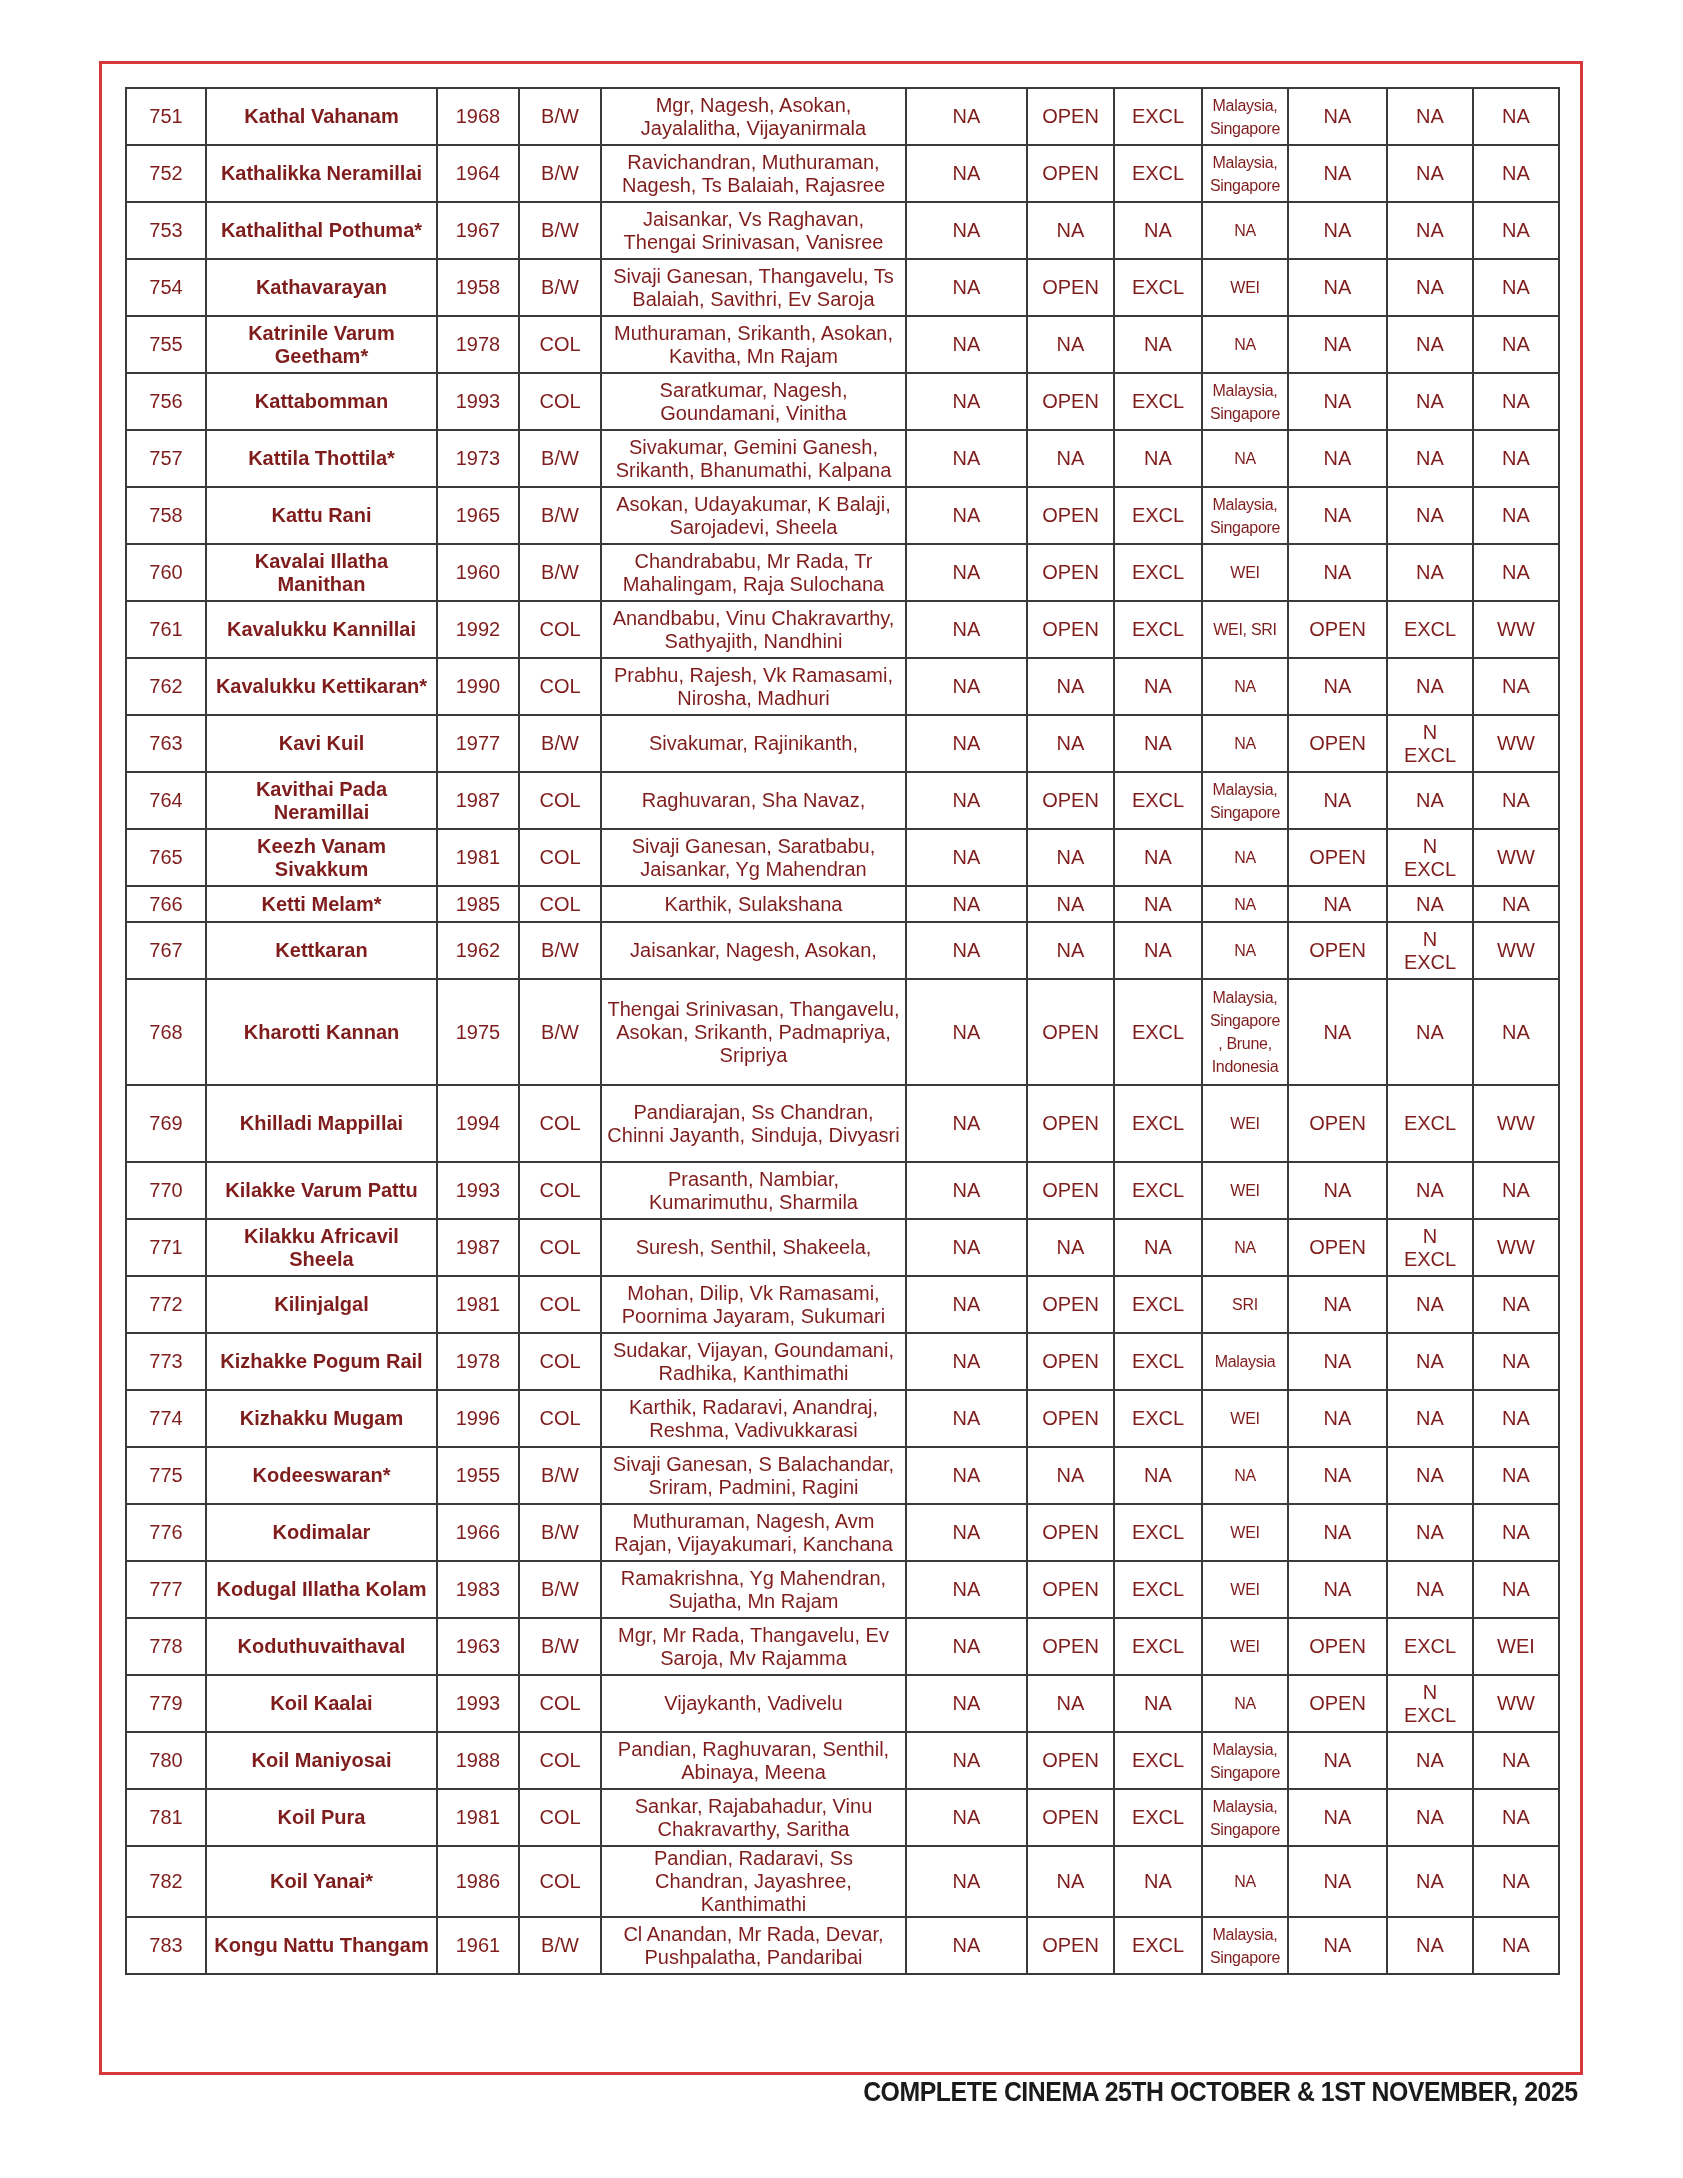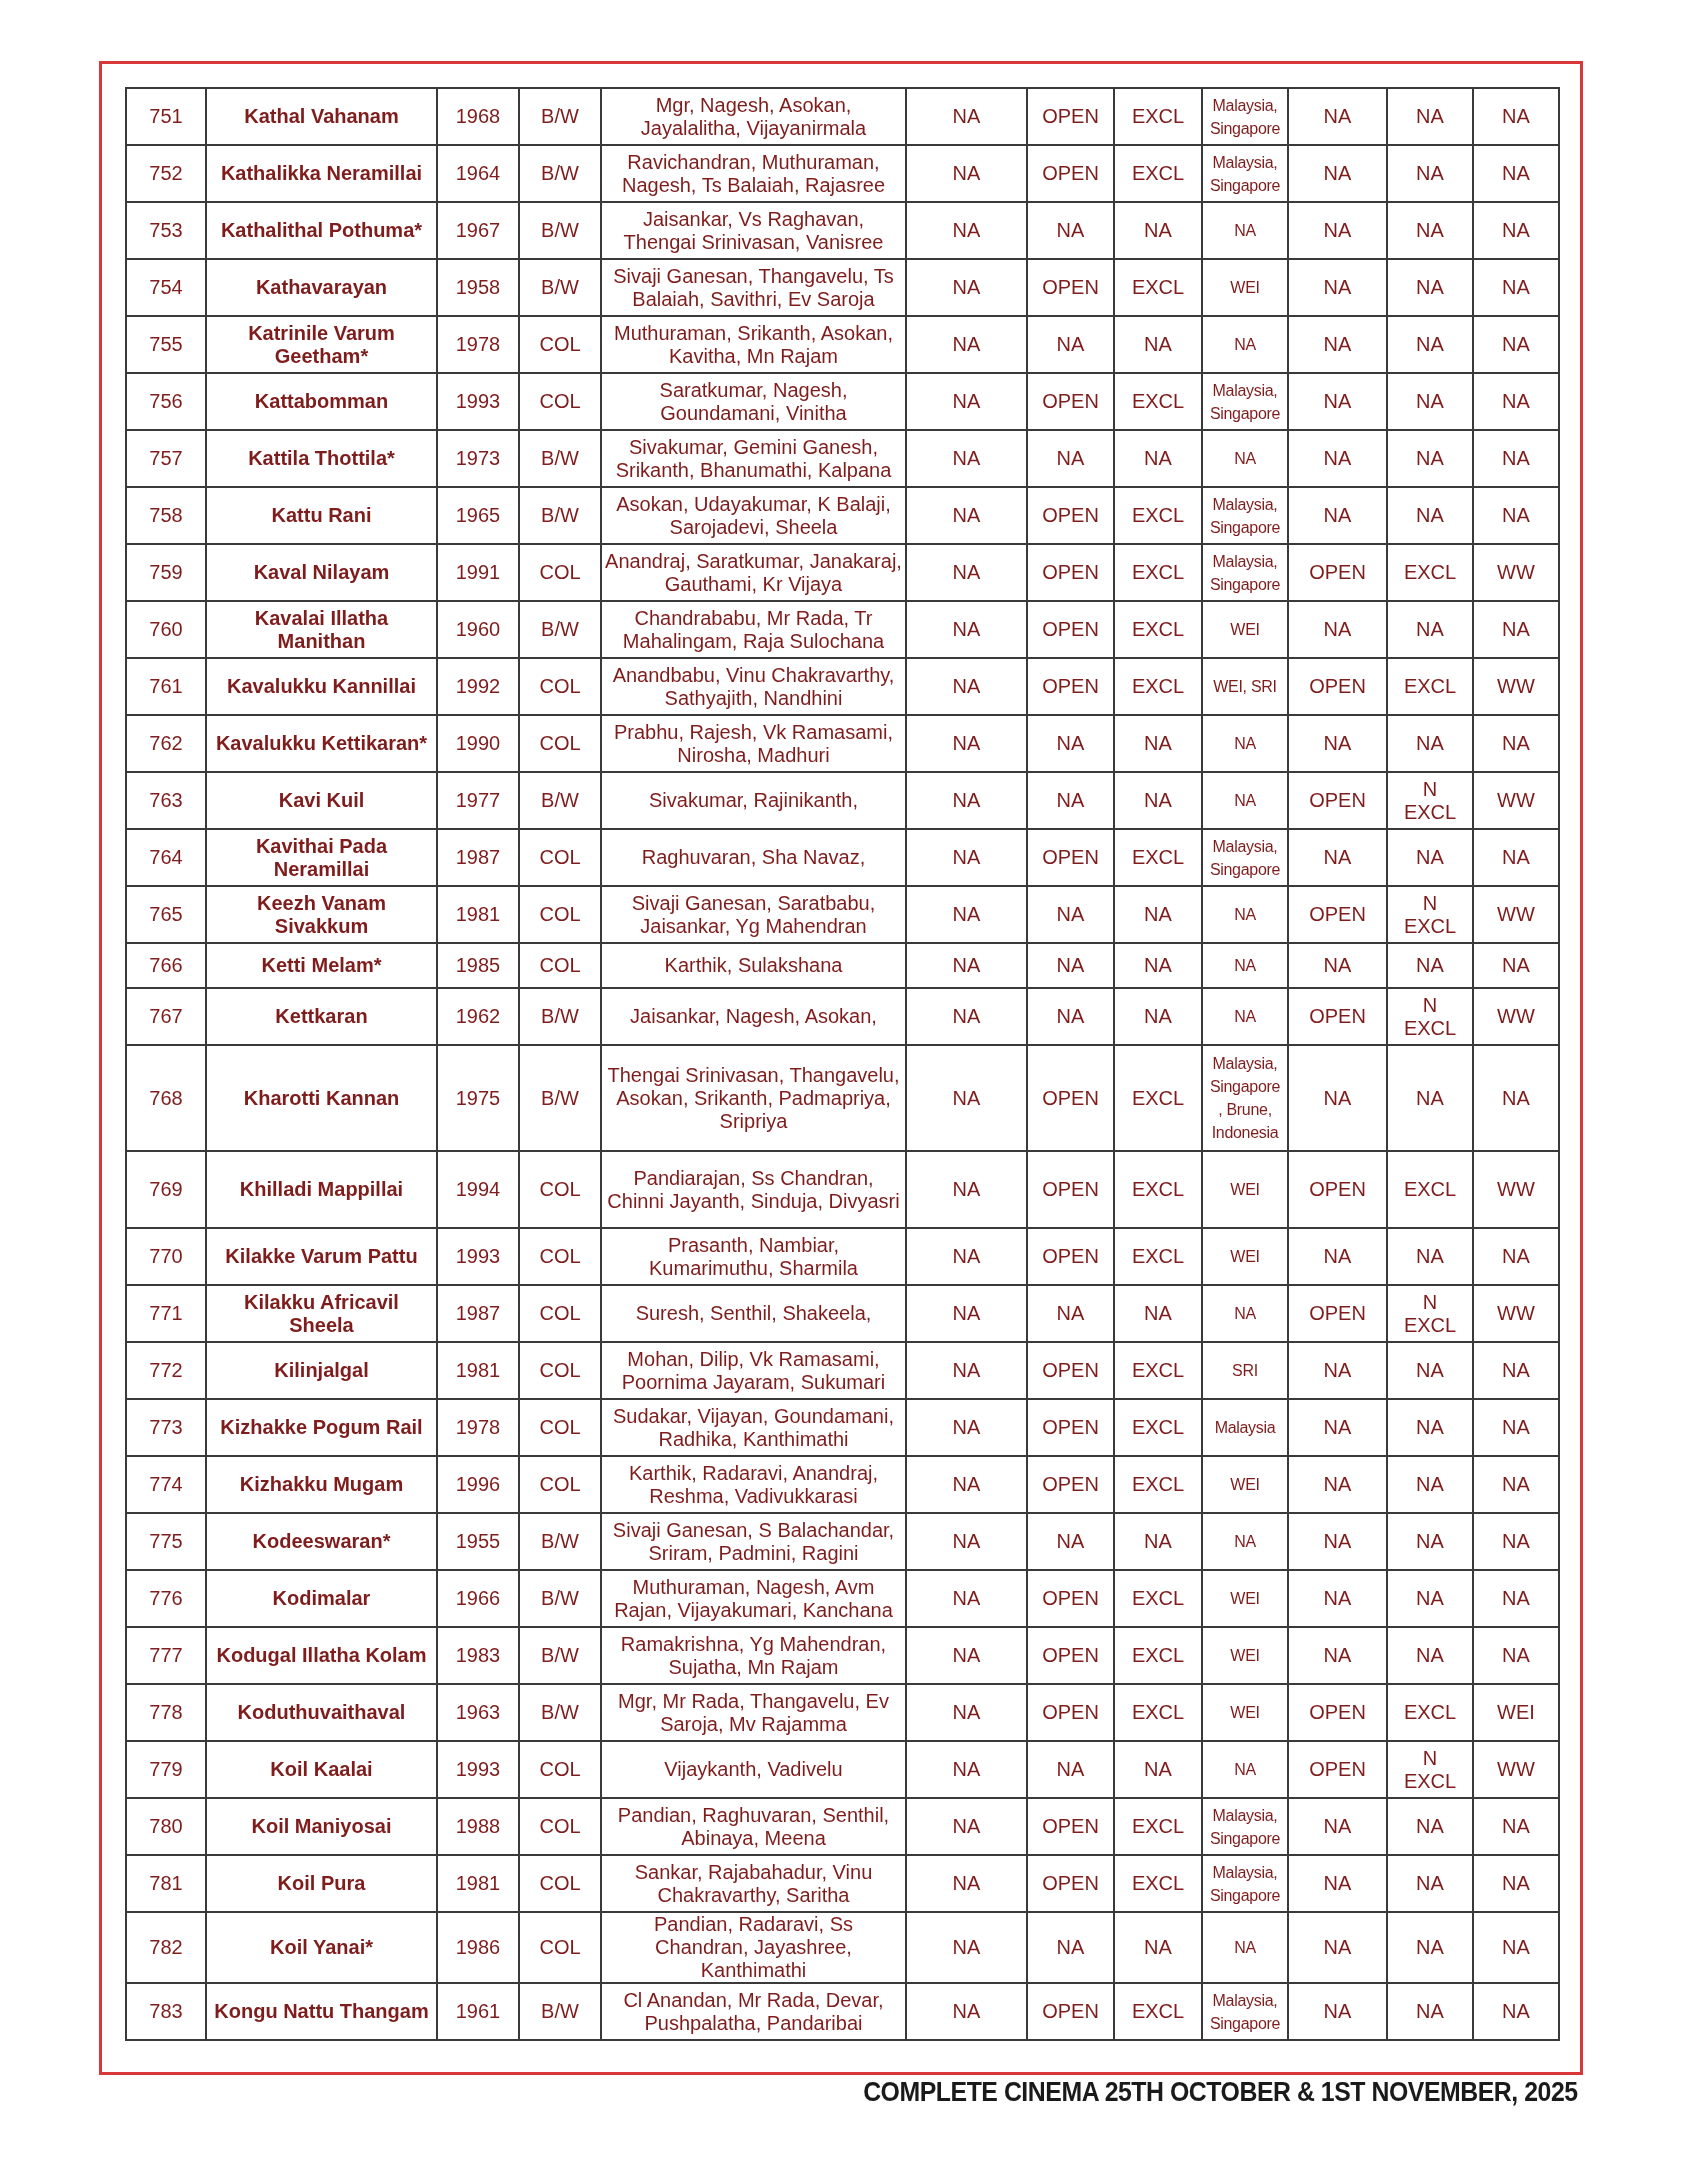--- a/index.html
+++ b/index.html
@@ -15,21 +15,21 @@
     font-size: 20px; color: #7f1d1d;
   }
   table.films td {
     border: 2px solid #3a3a3a; text-align: center; vertical-align: middle;
     padding: 0 3px; line-height: 23px; overflow: hidden;
   }
   td.title { font-weight: bold; }
   td.cast { text-align: left; padding-left: 13px; padding-right: 4px; margin-left: 20px; }
   td.terr { font-size: 16px; line-height: 23px; padding: 0 1px; letter-spacing: -0.3px; }
   tr.h58 { height: 57px; }
-  tr.h52 { height: 45px; }
+  tr.h52 { height: 36px; }
   tr.h107 { height: 106px; }
   tr.h81 { height: 77px; }
   .footer {
     position: absolute; right: 105px; top: 2077px;
     font-family: "Liberation Sans", "DejaVu Sans", sans-serif;
     font-weight: bold; font-size: 27px; color: #1a1a1a; letter-spacing: -0.5px;
     transform: scaleX(0.92); transform-origin: right center; white-space: nowrap;
   }
 </style>
 </head>
@@ -159,34 +159,20 @@
         <td class="cast">Asokan, Udayakumar, K Balaji, Sarojadevi, Sheela</td>
         <td>NA</td>
         <td>OPEN</td>
         <td>EXCL</td>
         <td class="terr">Malaysia, Singapore</td>
         <td>NA</td>
         <td>NA</td>
         <td>NA</td>
       </tr>
       <tr class="h58">
-        <td>759</td>
-        <td class="title">Kaval Nilayam</td>
-        <td>1991</td>
-        <td>COL</td>
-        <td class="cast">Anandraj, Saratkumar, Janakaraj, Gauthami, Kr Vijaya</td>
-        <td>NA</td>
-        <td>OPEN</td>
-        <td>EXCL</td>
-        <td class="terr">Malaysia, Singapore</td>
-        <td>OPEN</td>
-        <td>EXCL</td>
-        <td>WW</td>
-      </tr>
-      <tr class="h58">
         <td>760</td>
         <td class="title">Kavalai Illatha Manithan</td>
         <td>1960</td>
         <td>B/W</td>
         <td class="cast">Chandrababu, Mr Rada, Tr Mahalingam, Raja Sulochana</td>
         <td>NA</td>
         <td>OPEN</td>
         <td>EXCL</td>
         <td class="terr">WEI</td>
         <td>NA</td>

